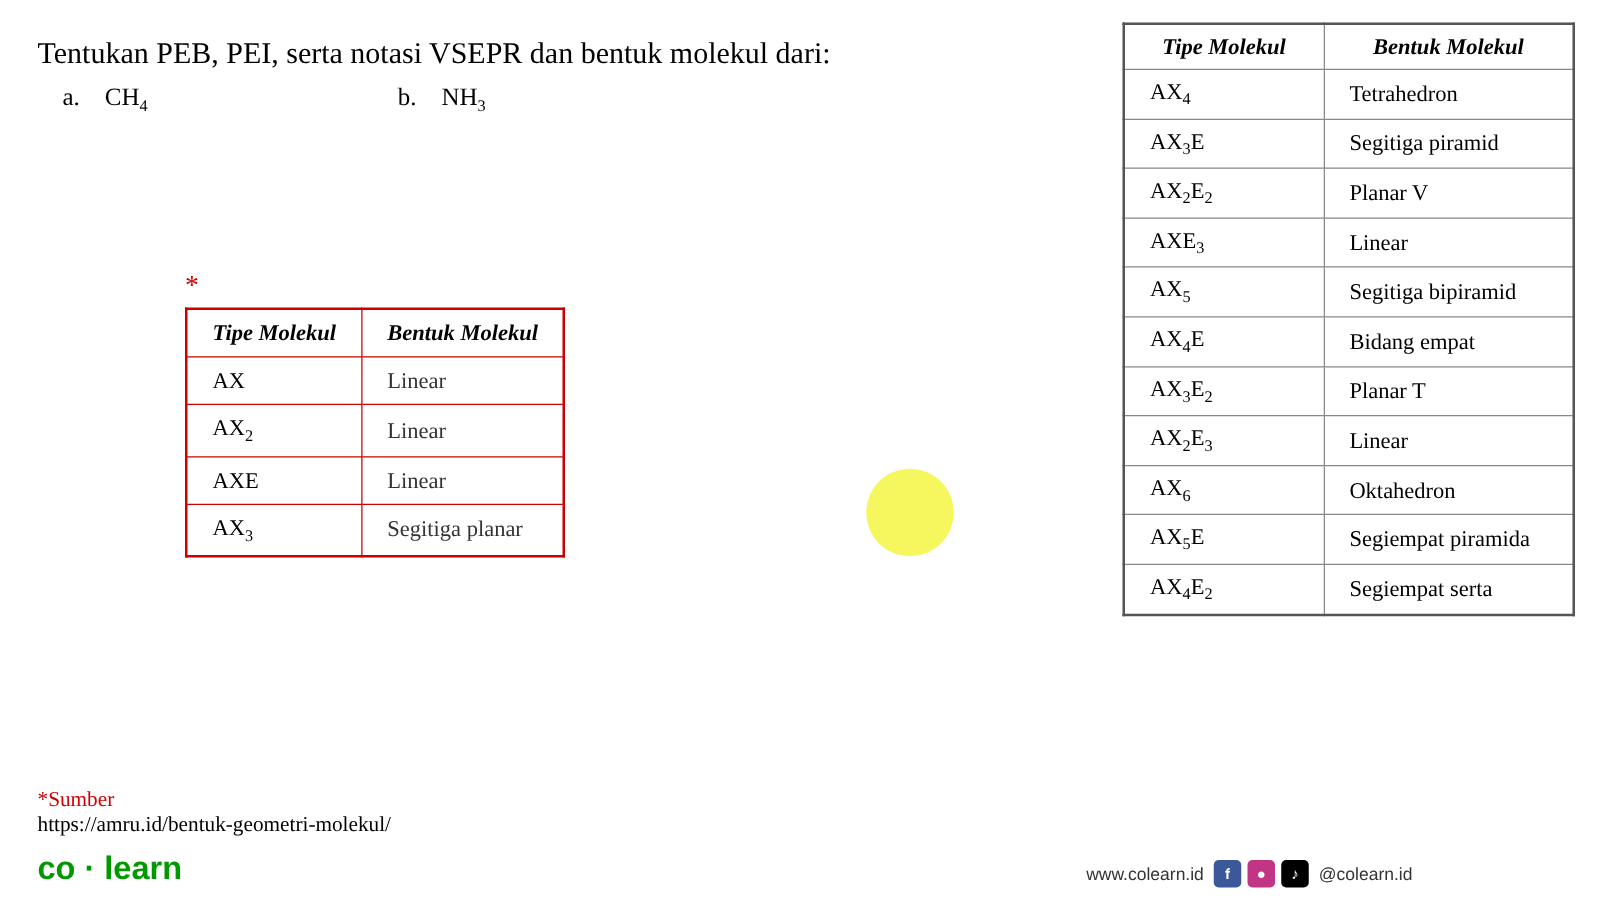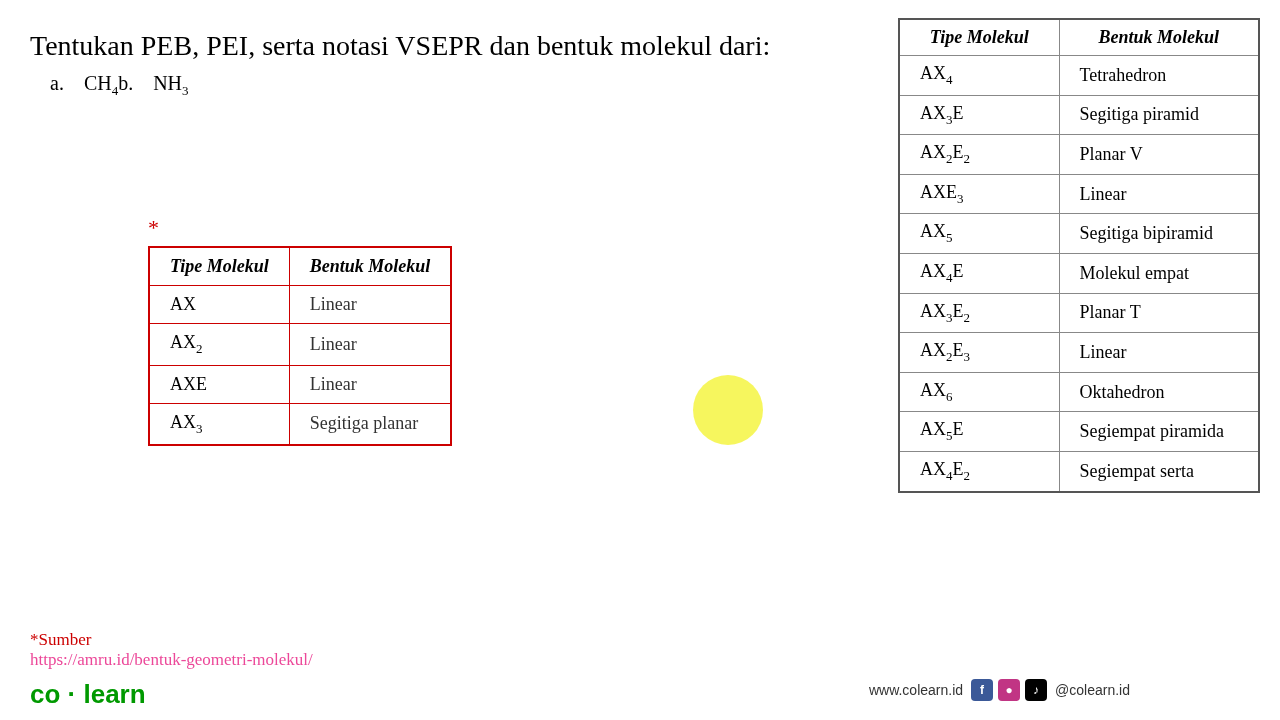--- a/index.html
+++ b/index.html
@@ -12,28 +12,29 @@
       overflow: hidden;
       position: relative;
     }
 
     .main-content {
       padding: 30px 30px 20px 30px;
       position: relative;
     }
 
     .question-text {
-      font-size: 28px;
+      font-size: 24px;
       margin-bottom: 10px;
     }
 
     .sub-questions {
       font-size: 20px;
       margin-left: 20px;
       display: flex;
+      gap: 200px;
     }
 
     .asterisk {
       color: #cc0000;
       font-size: 22px;
       margin-bottom: 5px;
     }
 
     
     .left-table-container {
@@ -117,34 +118,34 @@
     
     .source-text {
       position: absolute;
       bottom: 50px;
       left: 30px;
       font-size: 17px;
       color: #cc0000;
     }
 
     .source-text a {
-      color: #ec4899;
+      color: #000000;
       text-decoration: none;
       display: block;
     }
 
     
     .footer {
       position: absolute;
       bottom: 10px;
       left: 0;
       width: 1160px;
       display: flex;
       justify-content: space-between;
-      align-items: flex-start;
+      align-items: flex-end;
       padding: 0 30px;
       margin-top: 32px;
     }
 
     .colearn-logo {
       font-size: 26px;
       font-weight: bold;
       color: #009900;
       font-family: Arial, sans-serif;
     }
@@ -257,21 +258,21 @@
       <tr>
         <td>AXE<sub>3</sub></td>
         <td>Linear</td>
       </tr>
       <tr>
         <td>AX<sub>5</sub></td>
         <td>Segitiga bipiramid</td>
       </tr>
       <tr>
         <td>AX<sub>4</sub>E</td>
-        <td>Molekul empat</td>
+        <td>Bidang empat</td>
       </tr>
       <tr>
         <td>AX<sub>3</sub>E<sub>2</sub></td>
         <td>Planar T</td>
       </tr>
       <tr>
         <td>AX<sub>2</sub>E<sub>3</sub></td>
         <td>Linear</td>
       </tr>
       <tr>

